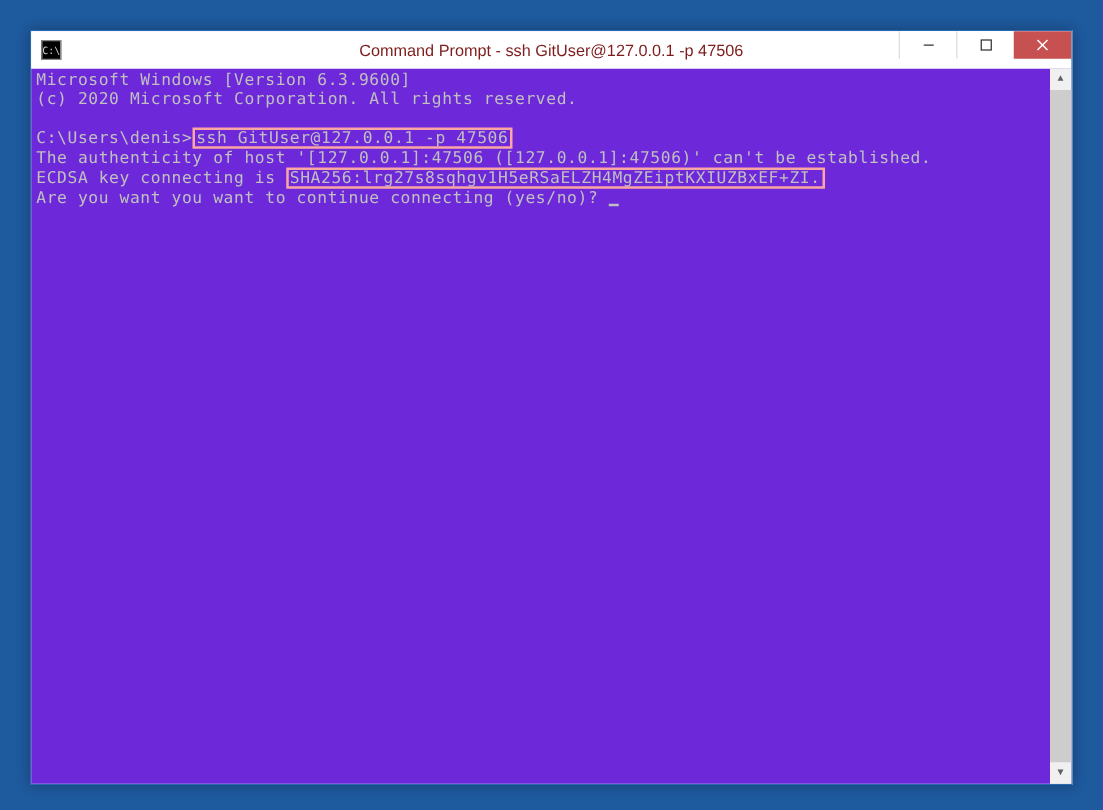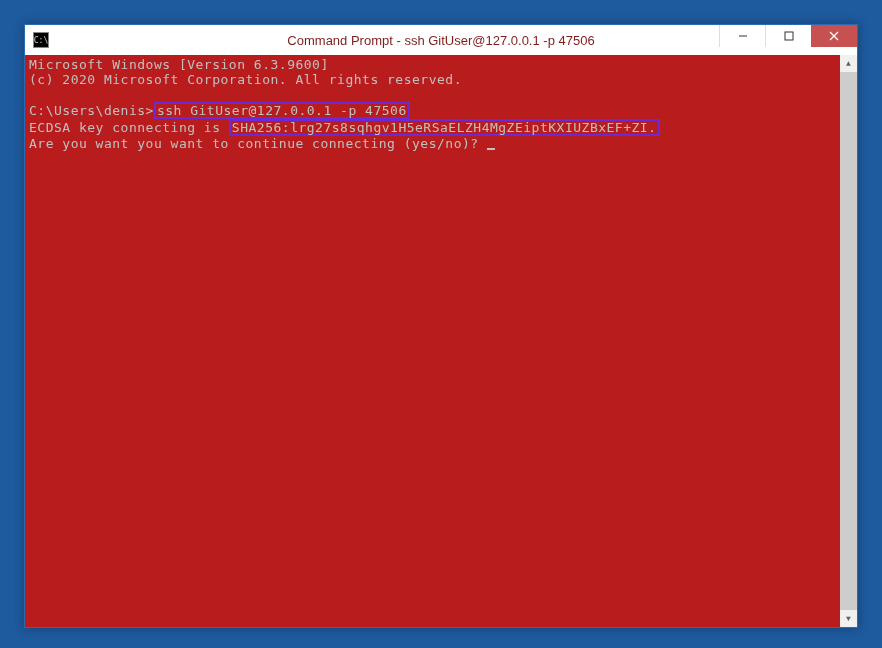--- a/index.html
+++ b/index.html
@@ -88,34 +88,34 @@
     .win-btn svg {
       width: 10px;
       height: 10px;
     }
     .terminal {
       position: absolute;
       top: 30px;
       left: 0;
       right: 0;
       bottom: 0;
-      background: #b91c1c;
+      background: #6d28d9;
       color: #c0c0c0;
       font-family: 'Consolas', 'Lucida Console', monospace;
       font-size: 13px;
       line-height: 15px;
       padding: 2px 4px;
       overflow-y: auto;
       letter-spacing: 0.5px;
     }
     .terminal-line {
       white-space: pre;
     }
     .highlight-box {
-      border: 2px solid #6d28d9;
+      border: 2px solid #fca5a5;
       padding: 0 1px;
       display: inline-block;
       line-height: 13px;
     }
     .scrollbar {
       position: absolute;
       right: 0;
       top: 30px;
       bottom: 0;
       width: 17px;
@@ -183,20 +183,21 @@
           </svg>
       </div>
     </div>
   </div>
 
   <div class="terminal">
     <div class="terminal-line">Microsoft Windows [Version 6.3.9600]</div>
     <div class="terminal-line">(c) 2020 Microsoft Corporation. All rights reserved.</div>
     <div class="terminal-line"> </div>
     <div class="terminal-line"><span>C:\Users\denis&gt;</span><span class="highlight-box">ssh GitUser@127.0.0.1 -p 47506</span></div>
+    <div class="terminal-line">The authenticity of host '[127.0.0.1]:47506 ([127.0.0.1]:47506)' can't be established.</div>
     <div class="terminal-line"><span>ECDSA key connecting is </span><span class="highlight-box">SHA256:lrg27s8sqhgv1H5eRSaELZH4MgZEiptKXIUZBxEF+ZI.</span></div>
     <div class="terminal-line"><span>Are you want you want to continue connecting (yes/no)? </span><span class="cursor"></span></div>
   </div>
 
   <div class="scrollbar">
     <div class="scrollbar-up">▲</div>
     <div class="scrollbar-track">
       <div class="scrollbar-thumb"></div>
     </div>
     <div class="scrollbar-down">▼</div>

